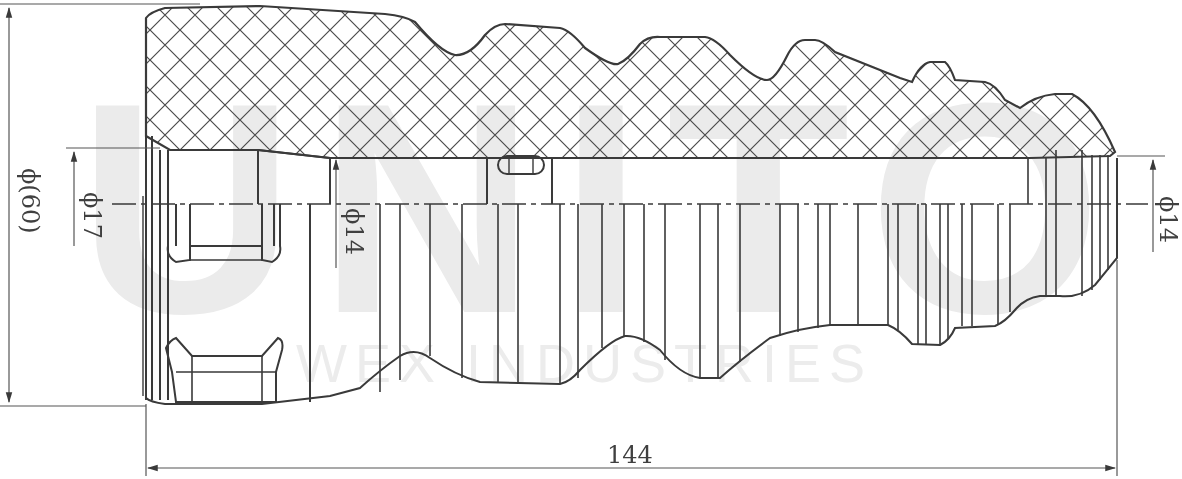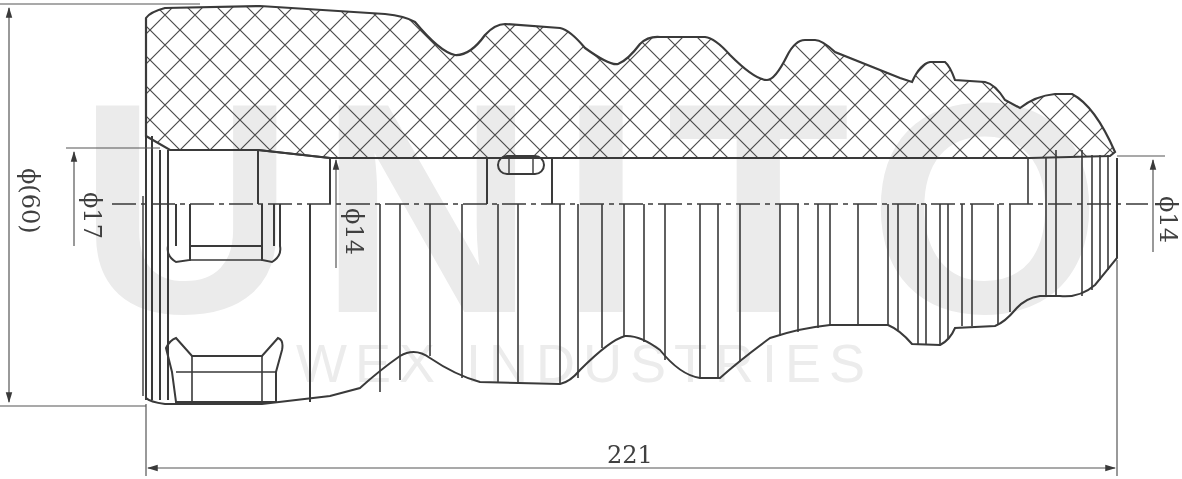--- a/index.html
+++ b/index.html
@@ -108,13 +108,13 @@
     <line x1="146" y1="404" x2="146" y2="476"></line>
     <line x1="1117" y1="260" x2="1117" y2="476"></line>
     <line x1="148" y1="468" x2="1115" y2="468" marker-start="url(#arr)" marker-end="url(#arr)"></line>
   </g>
 </svg>
 
 <div class="dim-label rot" style="left:42px; top:168px;">ϕ(60)</div>
 <div class="dim-label rot" style="left:104px; top:192px;">ϕ17</div>
 <div class="dim-label rot" style="left:366px; top:208px;">ϕ14</div>
 <div class="dim-label rot" style="left:1180px; top:196px;">ϕ14</div>
-<div class="dim-label" style="left:607px; top:443px;">221</div>
+<div class="dim-label" style="left:607px; top:443px;">144</div>
 
 </body></html>

